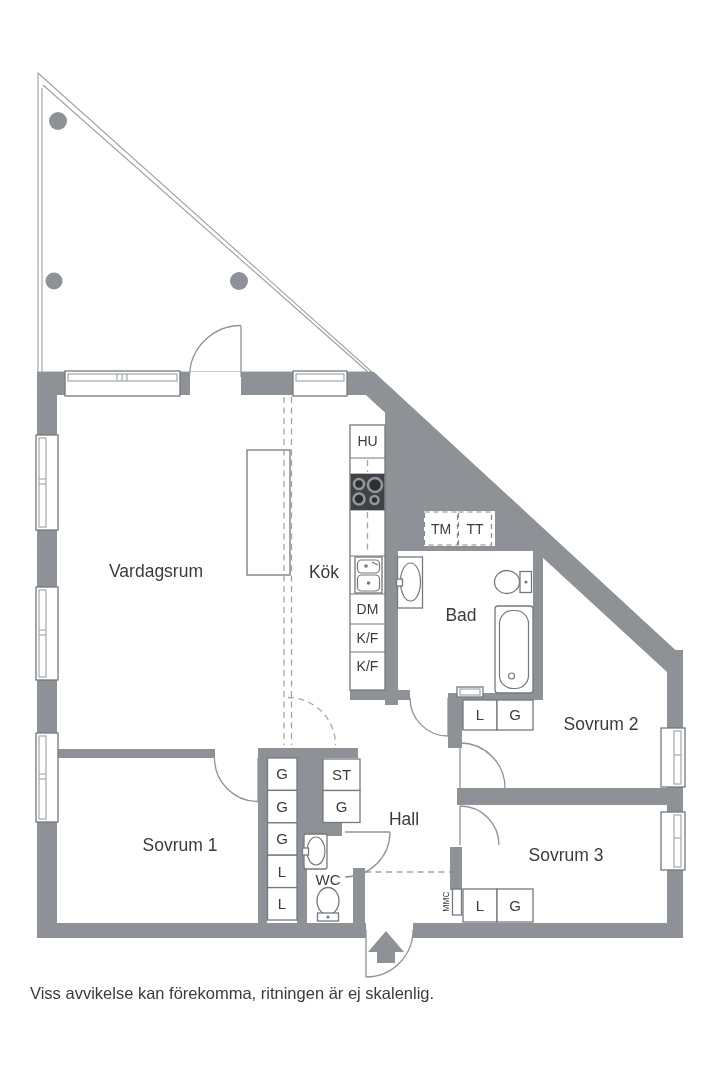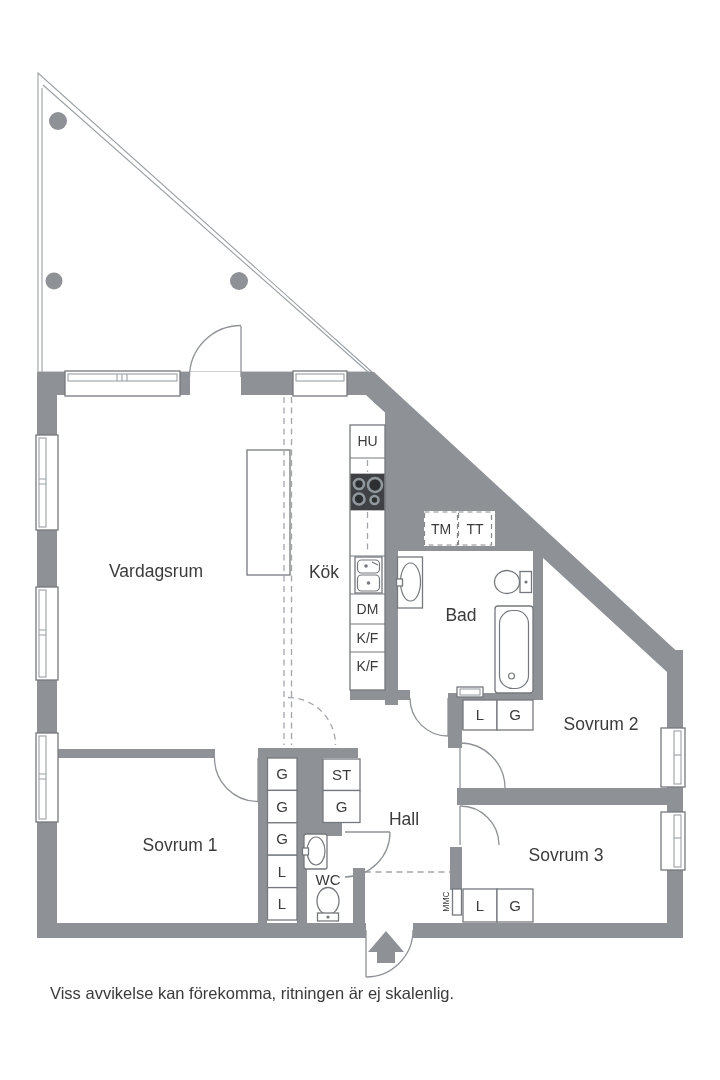--- a/index.html
+++ b/index.html
@@ -18,21 +18,21 @@
   .thin{stroke:#9aa0a4;stroke-width:1.1;fill:none;}
   .door{stroke:#8f9397;stroke-width:1.3;fill:none;}
   .dashln{stroke:#a2a6aa;stroke-width:1.3;fill:none;stroke-dasharray:6 4.5;}
   .dashbx{fill:#ffffff;stroke:#85898d;stroke-width:1.2;stroke-dasharray:5 4;}
   .lbl{fill:var(--text);font-size:17.5px;text-anchor:middle;font-family:"Liberation Sans",sans-serif;}
   .sm{font-size:15px;}
   .xs{font-size:14px;}
   .tiny{font-size:8.5px;}
   .stove{fill:var(--stove);stroke:none;}
   .burner{stroke:#90989e;stroke-width:2.6;fill:#2d2f31;}
-  .footer{position:absolute;left:30px;top:984px;width:660px;color:var(--text);font-size:16.5px;margin-left:20px;}
+  .footer{position:absolute;left:30px;top:984px;width:660px;color:var(--text);font-size:16.5px;}
 </style>
 </head>
 <body>
 
 <svg width="720" height="1080" viewBox="0 0 720 1080">
 
   <g>
     <path class="thin" d="M38,73 L38,372 L372,372 Z"></path>
     <path class="thin" d="M42,88 L42,372"></path>
     <path class="thin" d="M43,85 L368,372"></path>

